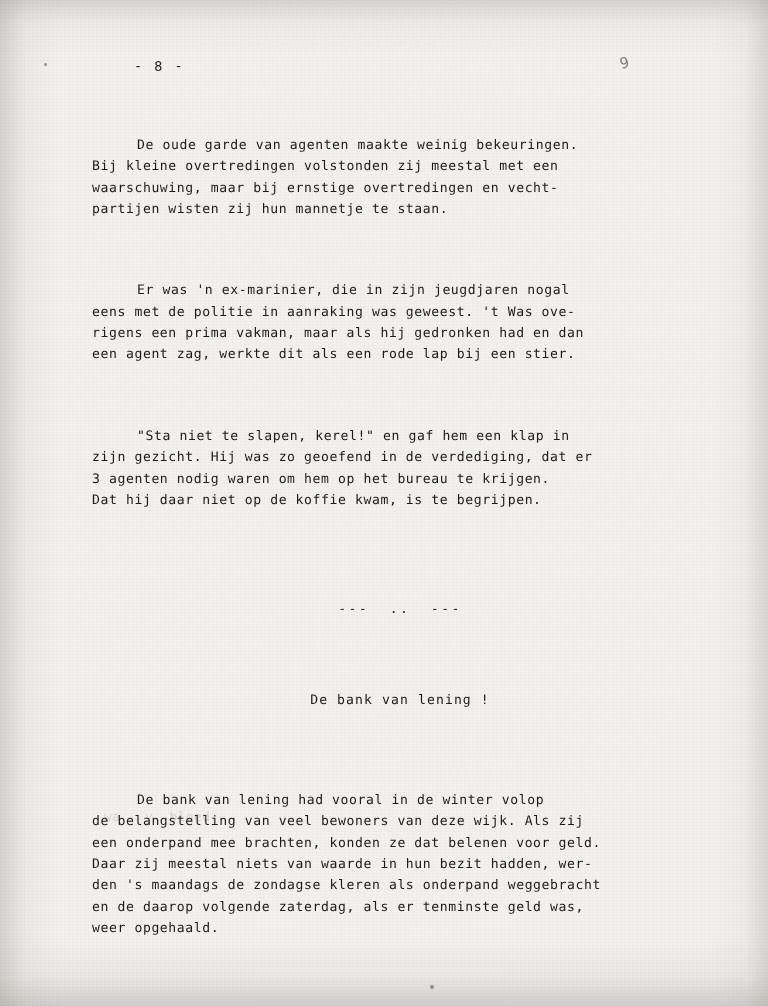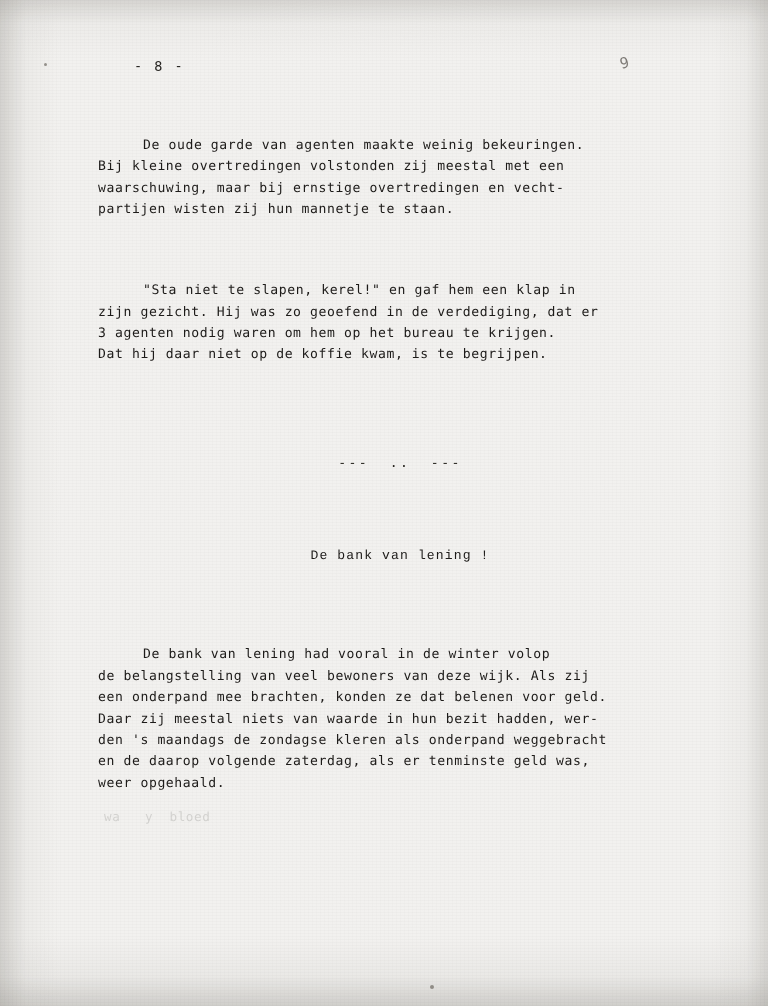--- a/index.html
+++ b/index.html
@@ -90,36 +90,35 @@
     z-index: 4;
   }
   .stray-dot.b {
     top: 985px;
     left: 430px;
     width: 4px;
     height: 4px;
   }
 
   .para {
-    margin: 0 0 17px 6px;
+    margin: 0 0 17px 0;
     text-indent: 45px;
   }
 
   .divider {
     text-align: center;
     margin: 6px 0 4px 0;
     letter-spacing: 2.4px;
     color: #27251f;
   }
 
   .section-heading {
     margin: 2px 0 14px 0;
     letter-spacing: 1.1px;
     text-align: center;
-    font-family: Liberation Mono, monospace;
   }
 
   .ghost {
     position: absolute;
     left: 104px;
     top: 806px;
     font-family: "DejaVu Sans Mono", "Liberation Mono", monospace;
     font-size: 12.6px;
     letter-spacing: 0.6px;
     color: rgba(90,88,84,0.20);
@@ -138,20 +137,24 @@
 
   <div class="sheet">
 
     <div class="page-number">- 8 -</div>
 
     <div class="typed">
       <p class="para">De oude garde van agenten maakte weinig bekeuringen.
 Bij kleine overtredingen volstonden zij meestal met een
 waarschuwing, maar bij ernstige overtredingen en vecht-
 partijen wisten zij hun mannetje te staan.</p>
+      <p class="para">Er was 'n ex-marinier, die in zijn jeugdjaren nogal
+eens met de politie in aanraking was geweest. 't Was ove-
+rigens een prima vakman, maar als hij gedronken had en dan
+een agent zag, werkte dit als een rode lap bij een stier.</p>
       <p class="para">"Sta niet te slapen, kerel!" en gaf hem een klap in
 zijn gezicht. Hij was zo geoefend in de verdediging, dat er
 3 agenten nodig waren om hem op het bureau te krijgen.
 Dat hij daar niet op de koffie kwam, is te begrijpen.</p>
 
       <div class="divider">---  ..  ---</div>
 
       <div class="section-heading">De bank van lening !</div>
 
       <p class="para">De bank van lening had vooral in de winter volop

